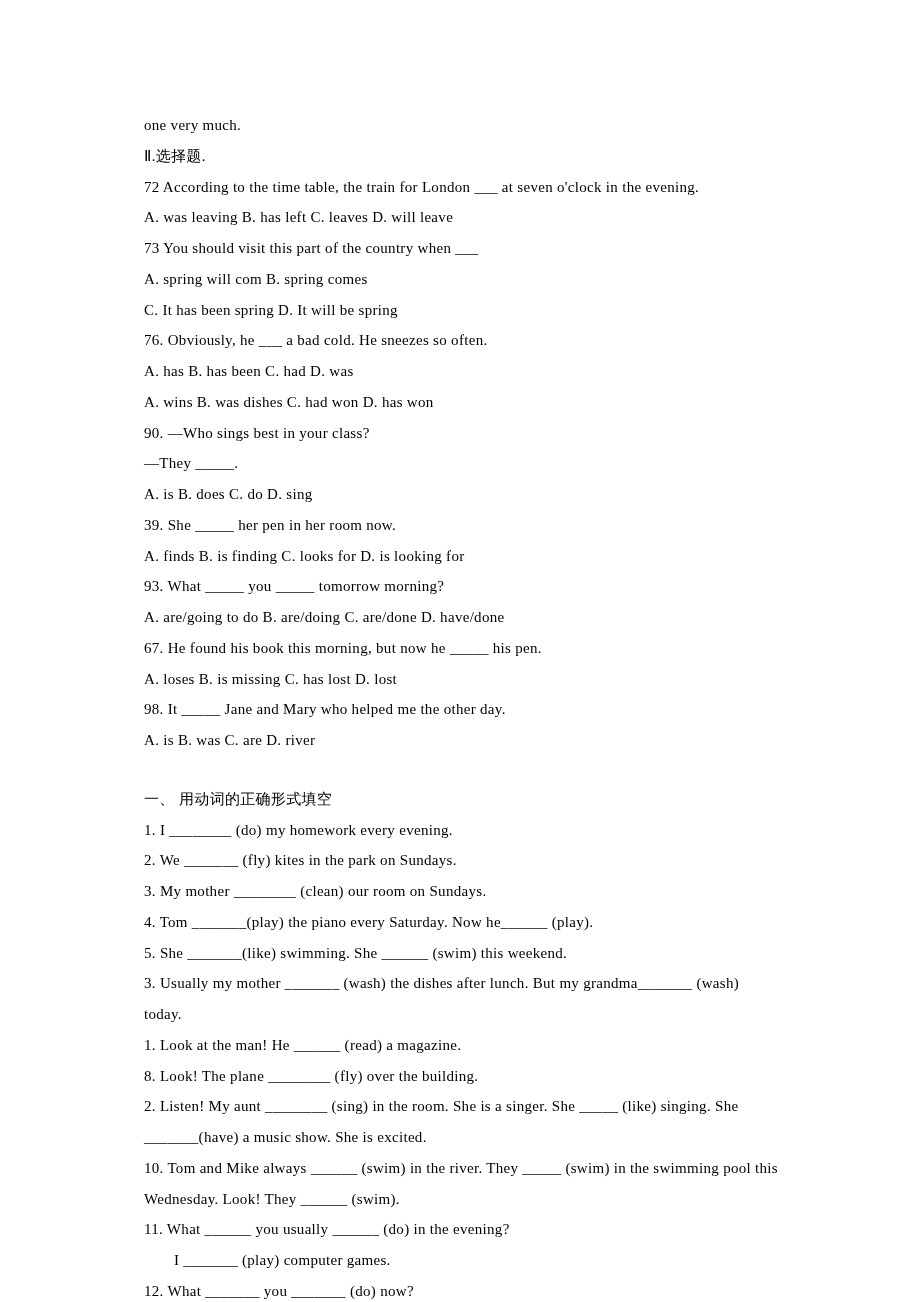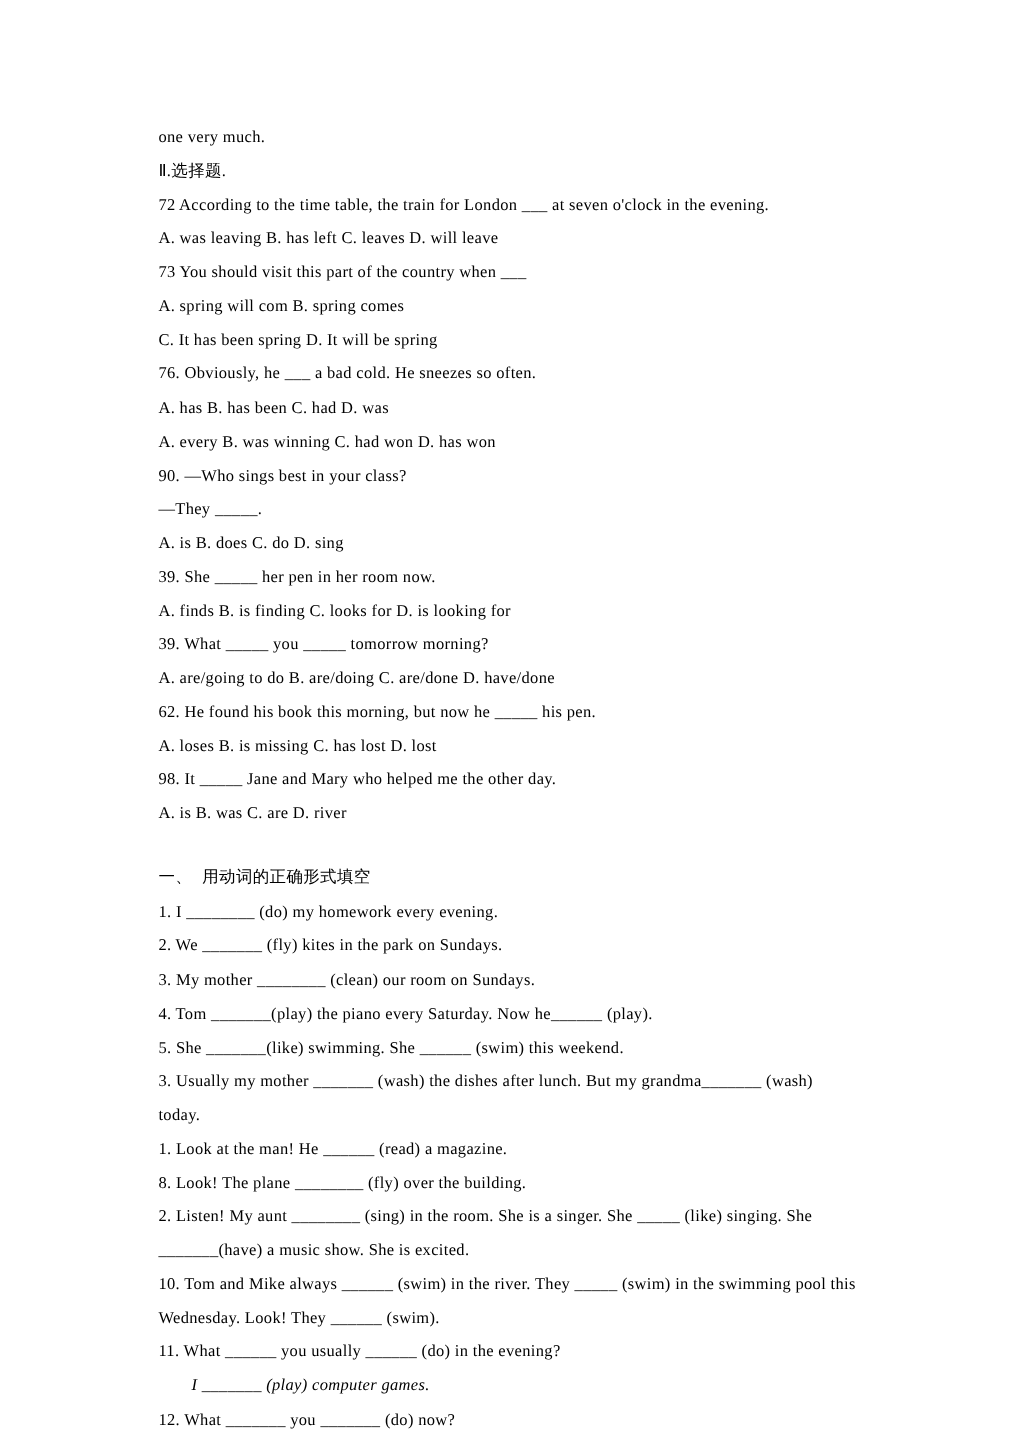--- a/index.html
+++ b/index.html
@@ -15,56 +15,55 @@
       line-height: 2.05;
       color: #000000;
       padding: 110px 140px 120px 144px;
       letter-spacing: 0.3px;
     }
     .line {
       display: block;
     }
     .indent {
       padding-left: 30px;
-      font-style: italic;
     }
     .section-heading {
       margin-top: 28px;
-      font-family: Liberation Mono, monospace;
+      font-family: Liberation Sans, sans-serif;
     }
   </style>
 </head>
 <body>
 
 <span class="line">one very much.</span>
 
 <span class="line">Ⅱ.选择题.</span>
 
 <span class="line">72 According to the time table, the train for London ___ at seven o'clock in the evening.</span>
 <span class="line">A. was leaving B. has left C. leaves D. will leave</span>
 
 <span class="line">73 You should visit this part of the country when ___</span>
 <span class="line">A. spring will com B. spring comes</span>
 <span class="line">C. It has been spring D. It will be spring</span>
 
 <span class="line">76. Obviously, he ___ a bad cold. He sneezes so often.</span>
 <span class="line">A. has B. has been C. had D. was</span>
-<span class="line">A. every B. was winning C. had won D. has won</span>
+<span class="line">A. wins B. was dishes C. had won D. has won</span>
 
 <span class="line">90. —Who sings best in your class?</span>
 <span class="line">—They _____.</span>
 <span class="line">A. is B. does C. do D. sing</span>
 
 <span class="line">39. She _____ her pen in her room now.</span>
 <span class="line">A. finds B. is finding C. looks for D. is looking for</span>
 
-<span class="line">39. What _____ you _____ tomorrow morning?</span>
+<span class="line">93. What _____ you _____ tomorrow morning?</span>
 <span class="line">A. are/going to do B. are/doing C. are/done D. have/done</span>
 
-<span class="line">62. He found his book this morning, but now he _____ his pen.</span>
+<span class="line">67. He found his book this morning, but now he _____ his pen.</span>
 <span class="line">A. loses B. is missing C. has lost D. lost</span>
 
 <span class="line">98. It _____ Jane and Mary who helped me the other day.</span>
 <span class="line">A. is B. was C. are D. river</span>
 
 <span class="line section-heading">一、 用动词的正确形式填空</span>
 
 <span class="line">1. I ________ (do) my homework every evening.</span>
 <span class="line">2. We _______ (fly) kites in the park on Sundays.</span>
 <span class="line">3. My mother ________ (clean) our room on Sundays.</span>

